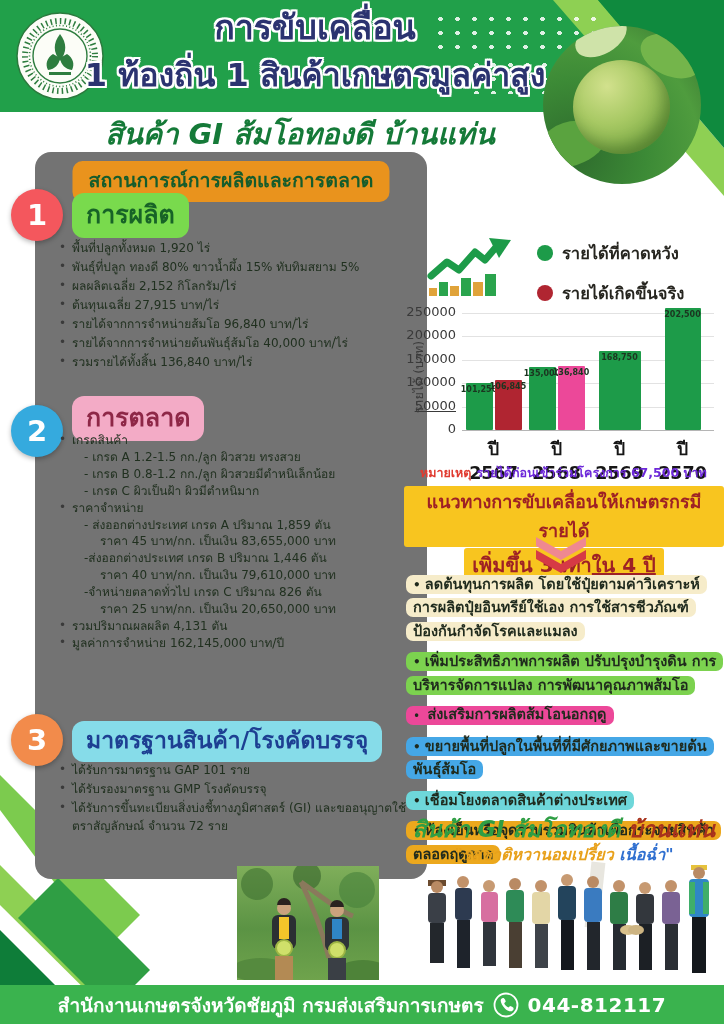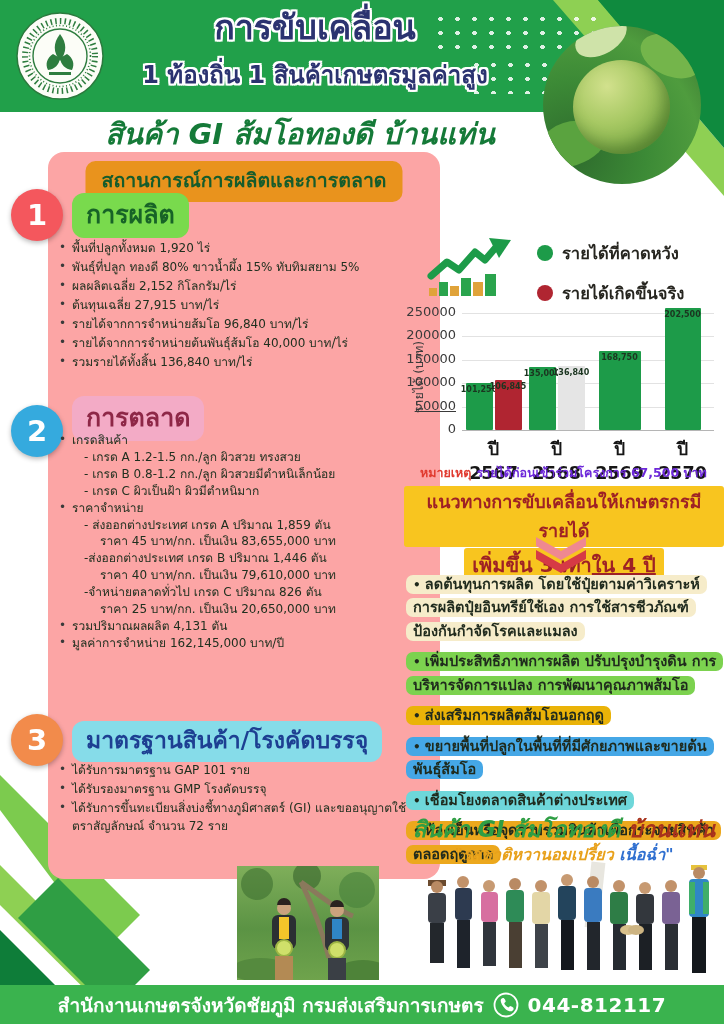--- a/index.html
+++ b/index.html
@@ -6,39 +6,39 @@
   body{font-family:"DejaVu Sans","Liberation Sans",sans-serif;}
   .page{position:relative;width:724px;height:1024px;overflow:hidden;background:#fff;}
 
   
   .hdr{position:absolute;left:0;top:0;width:724px;height:112px;background:#21a04a;}
   .band{position:absolute;left:0;top:112px;width:724px;height:42px;background:#ffffff;}
   .hdr-title{position:absolute;left:55px;top:4px;width:520px;text-align:center;
     color:#2b3370;font-weight:bold;z-index:4;
     text-shadow:-2px -2px 0 #fff,2px -2px 0 #fff,-2px 2px 0 #fff,2px 2px 0 #fff,0 2px 0 #fff,0 -2px 0 #fff,2px 0 0 #fff,-2px 0 0 #fff;}
   .hdr-title .t1{font-size:34px;line-height:46px;}
-  .hdr-title .t2{font-size:24px;line-height:50px;}
+  .hdr-title .t2{font-size:32px;line-height:50px;}
   .band-text{position:absolute;left:40px;top:112px;width:520px;text-align:center;z-index:4;
     font-size:29px;line-height:44px;font-weight:bold;font-style:italic;color:#157a38;}
   .dots{position:absolute;z-index:3;background-image:radial-gradient(rgba(255,255,255,.85) 2.1px,transparent 2.6px);background-size:17px 14px;}
   .dots.d1{left:432px;top:12px;width:166px;height:38px;}
   .dots.d2{left:468px;top:58px;width:160px;height:36px;}
   .logo{position:absolute;left:16px;top:12px;z-index:4;}
 
   .deco{position:absolute;left:0;top:0;pointer-events:none;}
   .pomelo{position:absolute;left:543px;top:26px;width:158px;height:158px;border-radius:50%;overflow:hidden;z-index:5;
     background:radial-gradient(circle at 20% 80%,#2e6b2d,#3c8a36 40%,#4f9c3e 70%,#356f2e);}
   .pomelo .leaf1{position:absolute;left:-8px;top:96px;width:70px;height:44px;border-radius:50% 50% 50% 50%/60% 60% 40% 40%;background:#5aa33f;transform:rotate(-18deg);}
   .pomelo .leaf2{position:absolute;left:96px;top:10px;width:64px;height:40px;border-radius:50%;background:#74b54b;transform:rotate(24deg);}
   .pomelo .leaf3{position:absolute;left:30px;top:-6px;width:56px;height:34px;border-radius:50%;background:#cfe3a9;transform:rotate(-30deg);}
   .pomelo .fruit{position:absolute;left:30px;top:34px;width:97px;height:94px;border-radius:50%;
     background:radial-gradient(circle at 35% 28%,#d2e18d,#a8c964 40%,#7cab45 75%,#629539);box-shadow:inset -6px -8px 14px rgba(30,70,20,.35);}
 
   
-  .panel{position:absolute;left:48px;top:152px;width:392px;height:727px;background:#fca5a5;border-radius:16px;z-index:2;}
+  .panel{position:absolute;left:35px;top:152px;width:392px;height:727px;background:#737373;border-radius:16px;z-index:2;}
   .sec-head{position:absolute;left:50%;transform:translateX(-50%);top:9px;white-space:nowrap;background:#e9931d;
     color:#155c2c;font-weight:bold;font-size:19.5px;padding:4px 16px 6px;border-radius:10px;}
   .num{position:absolute;width:52px;height:52px;border-radius:50%;color:#fff;font-weight:bold;font-size:29px;
     display:flex;align-items:center;justify-content:center;z-index:3;box-shadow:0 2px 5px rgba(0,0,0,.28);}
   .num.n1{left:11px;top:189px;background:#f4575d;}
   .num.n2{left:11px;top:405px;background:#35aade;}
   .num.n3{left:11px;top:714px;background:#f28b4b;}
   .sbadge{position:absolute;z-index:3;font-weight:bold;border-radius:12px;padding:1px 14px 4px;white-space:nowrap;}
   .sbadge.b1{left:72px;top:193px;background:#79da4d;color:#176327;font-size:25px;}
   .sbadge.b2{left:72px;top:396px;background:#f3abc6;color:#8e2747;font-size:25px;}
@@ -231,21 +231,21 @@
         </div>
       </div>
       <div class="xlabel" style="left: 62px; top: 130px;">
         <div class="xcat">ปี 2567</div>
         <div class="xmult">1.5 เท่า</div>
       </div>
       <div class="bargroup" style="left: 125px; top: 8px; height: 117px;">
         <div class="bar" style="background: rgb(29, 155, 73); width: 27px; height: 63.18px;">
           <span class="barlabel">135,000</span>
         </div>
-        <div class="bar" style="background: #e5e5e5; width: 27px; height: 64.0411px;">
+        <div class="bar" style="background: #ec4899; width: 27px; height: 64.0411px;">
           <span class="barlabel">136,840</span>
         </div>
       </div>
       <div class="xlabel" style="left: 125px; top: 130px;">
         <div class="xcat">ปี 2568</div>
         <div class="xmult">2 เท่า</div>
       </div>
       <div class="bargroup" style="left: 188px; top: 8px; height: 117px;">
         <div class="bar" style="background: rgb(29, 155, 73); width: 42px; height: 78.975px;">
           <span class="barlabel">168,750</span>
@@ -274,21 +274,21 @@
     <span class="gline g2" style="background: rgb(248, 197, 31);"><span>เพิ่มขึ้น 3 เท่า</span><span class="u">ใน 4 ปี</span></span>
   </div>
   <svg class="chev" width="58" height="36" viewBox="0 0 58 36">
     <path d="M4 0 L29 14 L54 0 L54 9 L29 23 L4 9 Z" fill="#ef8890"></path>
     <path d="M4 13 L29 27 L54 13 L54 22 L29 36 L4 22 Z" fill="#d63a45"></path>
   </svg>
 
   <div id="strategies">
       <div class="strat"><span class="stext" style="background: rgb(246, 236, 202);">ลดต้นทุนการผลิต โดยใช้ปุ๋ยตามค่าวิเคราะห์ การผลิตปุ๋ยอินทรีย์ใช้เอง การใช้สารชีวภัณฑ์ป้องกันกำจัดโรคและแมลง</span></div>
       <div class="strat"><span class="stext" style="background: rgb(124, 210, 79);">เพิ่มประสิทธิภาพการผลิต ปรับปรุงบำรุงดิน การบริหารจัดการแปลง การพัฒนาคุณภาพส้มโอ</span></div>
-      <div class="strat"><span class="stext" style="background: #eab308;">ส่งเสริมการผลิตส้มโอนอกฤดู</span></div>
+      <div class="strat"><span class="stext" style="background: #ec4899; font-family: Liberation Mono, monospace;">ส่งเสริมการผลิตส้มโอนอกฤดู</span></div>
       <div class="strat"><span class="stext" style="background: rgb(69, 167, 230);">ขยายพื้นที่ปลูกในพื้นที่ที่มีศักยภาพและขายต้นพันธุ์ส้มโอ</span></div>
       <div class="strat"><span class="stext" style="background: rgb(110, 215, 218);">เชื่อมโยงตลาดสินค้าต่างประเทศ</span></div>
       <div class="strat"><span class="stext" style="background: rgb(236, 168, 29);">ห้องเย็นหรือจุดรวบรวมสินค้าเพื่อกระจายสินค้าตลอดฤดูกาล</span></div>
     </div>
 
   <div class="tagline">
     <div class="tl1">
       <span class="tg-green">สินค้า GI ส้มโอทองดี</span>
       <span class="tg-red">บ้านแท่น</span>
     </div>

